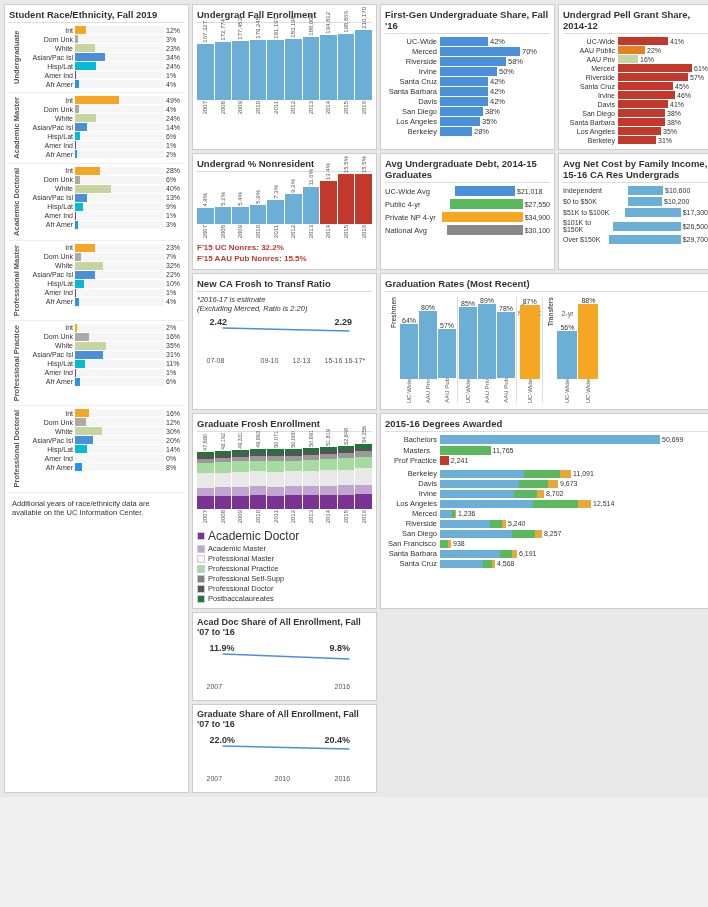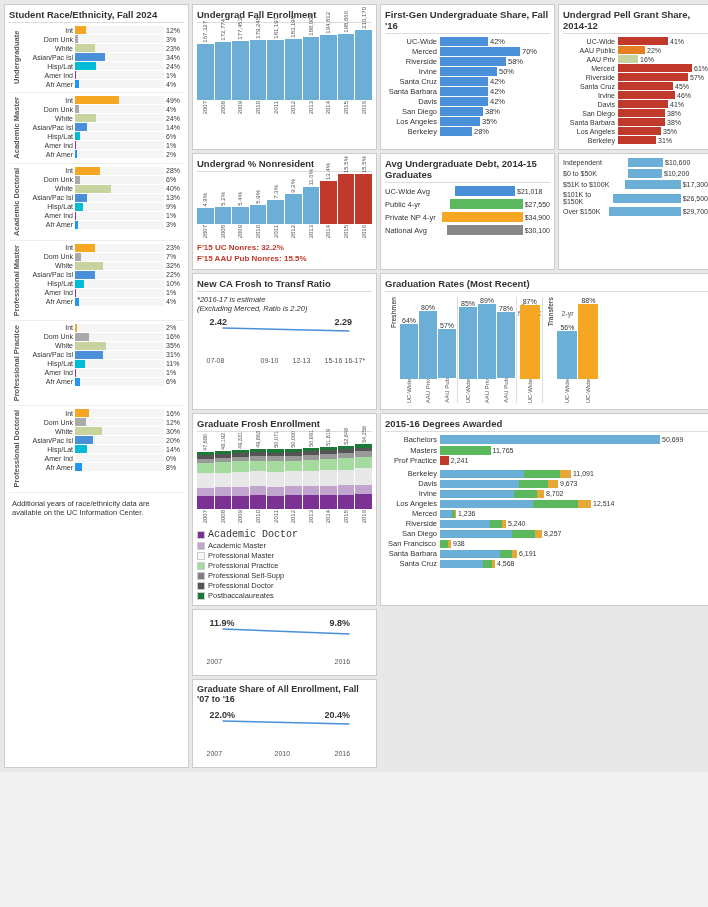--- a/index.html
+++ b/index.html
@@ -16,21 +16,21 @@
     .pct-line { font-size: 8px; font-weight: bold; color: #c0392b; margin: 2px 0; }
 
     .note-footer { font-size: 7.5px; color: #333; padding: 3px; }
   </style>
 </head>
 <body>
 
 <div class="dashboard">
 
   <div class="panel race-panel">
-    <div class="panel-title">Student Race/Ethnicity, Fall 2024</div>
+    <div class="panel-title">Student Race/Ethnicity, Fall 2019</div>
     <div id="race-sections-container">
         <div style="display: flex; border-bottom: 1px solid rgb(238, 238, 238); padding-bottom: 3px; margin-bottom: 3px;">
           <div style="writing-mode: vertical-rl; transform: rotate(180deg); font-size: 7.5px; font-weight: bold; color: rgb(85, 85, 85); display: flex; align-items: center; justify-content: center; min-width: 14px; padding: 1px;">Undergraduate</div>
           <div style="flex: 1 1 0%;">
             <div style="display: flex; align-items: center; margin-bottom: 1px;">
               <div style="width: 52px; font-size: 7px; text-align: right; padding-right: 2px; color: rgb(51, 51, 51);">Int</div>
               <div style="flex: 1 1 0%; height: 8px; background: rgb(245, 245, 245);">
                 <div style="height: 8px; width: 12%; background: rgb(245, 166, 35);"></div>
               </div>
               <div style="font-size: 7px; margin-left: 2px; color: rgb(51, 51, 51); min-width: 18px;">12%</div>
@@ -611,20 +611,21 @@
         </div>
         <div style="display: flex; align-items: center; margin-bottom: 3px;">
           <div style="width: 70px; font-size: 7.5px; color: rgb(51, 51, 51);">National Avg</div>
           <div style="height: 10px; width: 86px; background: rgb(136, 136, 136);"></div>
           <div style="font-size: 7px; margin-left: 2px; color: rgb(51, 51, 51);">$30,100</div>
         </div>
       </div>
   </div>
 
   <div class="panel" style="grid-column:4; grid-row:2;">
+    <div class="panel-title">Avg Net Cost by Family Income, 15-16 CA Res Undergrads</div>
     <div id="net-cost-bars">
         <div style="display: flex; align-items: center; margin-bottom: 2px;">
           <div style="width: 65px; font-size: 7px; color: rgb(51, 51, 51);">Independent</div>
           <div style="height: 9px; width: 35px; background: rgb(107, 174, 214);"></div>
           <div style="font-size: 7px; margin-left: 2px; color: rgb(51, 51, 51);">$10,600</div>
         </div>
         <div style="display: flex; align-items: center; margin-bottom: 2px;">
           <div style="width: 65px; font-size: 7px; color: rgb(51, 51, 51);">$0 to $50K</div>
           <div style="height: 9px; width: 34px; background: rgb(107, 174, 214);"></div>
           <div style="font-size: 7px; margin-left: 2px; color: rgb(51, 51, 51);">$10,200</div>
@@ -879,21 +880,21 @@
             <div style="width: 100%; height: 8%; background: rgb(153, 153, 153);"></div>
             <div style="width: 100%; height: 6%; background: rgb(85, 85, 85);"></div>
             <div style="width: 100%; height: 6%; background: rgb(27, 120, 55);"></div>
           </div>
           <div style="font-size: 6px; color: rgb(85, 85, 85); writing-mode: vertical-rl; transform: rotate(180deg); margin-top: 1px;">2016</div>
         </div>
       </div>
     <div style="margin-top:4px;" id="deg-program-legend">
         <div style="display: flex; align-items: center; margin-bottom: 1px;">
           <div style="width: 8px; height: 8px; background: rgb(123, 50, 148); margin-right: 3px; flex-shrink: 0; border: 1px solid rgb(204, 204, 204);"></div>
-          <div style="font-size: 10px; color: rgb(51, 51, 51); font-family: Liberation Mono, monospace;">Academic Doctor</div>
+          <div style="font-size: 12px; color: rgb(51, 51, 51);">Academic Doctor</div>
         </div>
         <div style="display: flex; align-items: center; margin-bottom: 1px;">
           <div style="width: 8px; height: 8px; background: rgb(194, 165, 207); margin-right: 3px; flex-shrink: 0; border: 1px solid rgb(204, 204, 204);"></div>
           <div style="font-size: 7.5px; color: rgb(51, 51, 51);">Academic Master</div>
         </div>
         <div style="display: flex; align-items: center; margin-bottom: 1px;">
           <div style="width: 8px; height: 8px; background: rgb(247, 247, 247); margin-right: 3px; flex-shrink: 0; border: 1px solid rgb(204, 204, 204);"></div>
           <div style="font-size: 7.5px; color: rgb(51, 51, 51);">Professional Master</div>
         </div>
         <div style="display: flex; align-items: center; margin-bottom: 1px;">
@@ -917,21 +918,21 @@
 
   <div class="panel" style="grid-column:3/5; grid-row:4/6;">
     <div class="panel-title">2015-16 Degrees Awarded</div>
     <div id="degree-type-bars">
         <div style="display: flex; align-items: center; margin-bottom: 1.5px;">
           <div style="width: 55px; font-size: 7.5px; text-align: right; padding-right: 3px; color: rgb(51, 51, 51);">Bachelors</div>
           <div style="height: 9px; width: 220px; background: rgb(107, 174, 214);"></div>
           <div style="font-size: 7px; margin-left: 2px; color: rgb(51, 51, 51);">50,699</div>
         </div>
         <div style="display: flex; align-items: center; margin-bottom: 1.5px;">
-          <div style="width: 55px; font-size: 7.5px; text-align: right; padding-right: 3px; color: rgb(51, 51, 51);">Masters</div>
+          <div style="width: 55px; font-size: 7.5px; text-align: right; padding-right: 10px; color: rgb(51, 51, 51);">Masters</div>
           <div style="height: 9px; width: 50.6px; background: rgb(92, 184, 92);"></div>
           <div style="font-size: 7px; margin-left: 2px; color: rgb(51, 51, 51);">11,765</div>
         </div>
         <div style="display: flex; align-items: center; margin-bottom: 1.5px;">
           <div style="width: 55px; font-size: 7.5px; text-align: right; padding-right: 3px; color: rgb(51, 51, 51);">Prof Practice</div>
           <div style="height: 9px; width: 8.8px; background: rgb(192, 57, 43);"></div>
           <div style="font-size: 7px; margin-left: 2px; color: rgb(51, 51, 51);">2,241</div>
         </div>
       </div>
     <div style="margin-top:4px;" id="campus-bars-container">
@@ -1021,20 +1022,21 @@
             <div style="height: 8px; width: 43px; background: rgb(107, 174, 214);"></div>
             <div style="height: 8px; width: 9px; background: rgb(92, 184, 92);"></div>
             <div style="height: 8px; width: 3px; background: rgb(232, 168, 56);"></div>
           </div>
           <div style="font-size: 7px; margin-left: 2px; color: rgb(51, 51, 51);">4,568</div>
         </div>
       </div>
   </div>
 
   <div class="panel" style="grid-column:2; grid-row:6;">
+    <div class="panel-title-sm">Acad Doc Share of All Enrollment, Fall '07 to '16</div>
     <svg width="100%" height="55" viewBox="0 0 160 55">
       <text x="5" y="12" font-size="9" fill="#333" font-weight="bold">11.9%</text>
       <text x="125" y="12" font-size="9" fill="#333" font-weight="bold">9.8%</text>
       <polyline points="18,15 145,20" fill="none" stroke="#4a90d9" stroke-width="1.5"></polyline>
       <text x="2" y="50" font-size="7" fill="#555">2007</text>
       <text x="130" y="50" font-size="7" fill="#555">2016</text>
     </svg>
   </div>
 
   <div class="panel" style="grid-column:2; grid-row:7;">

